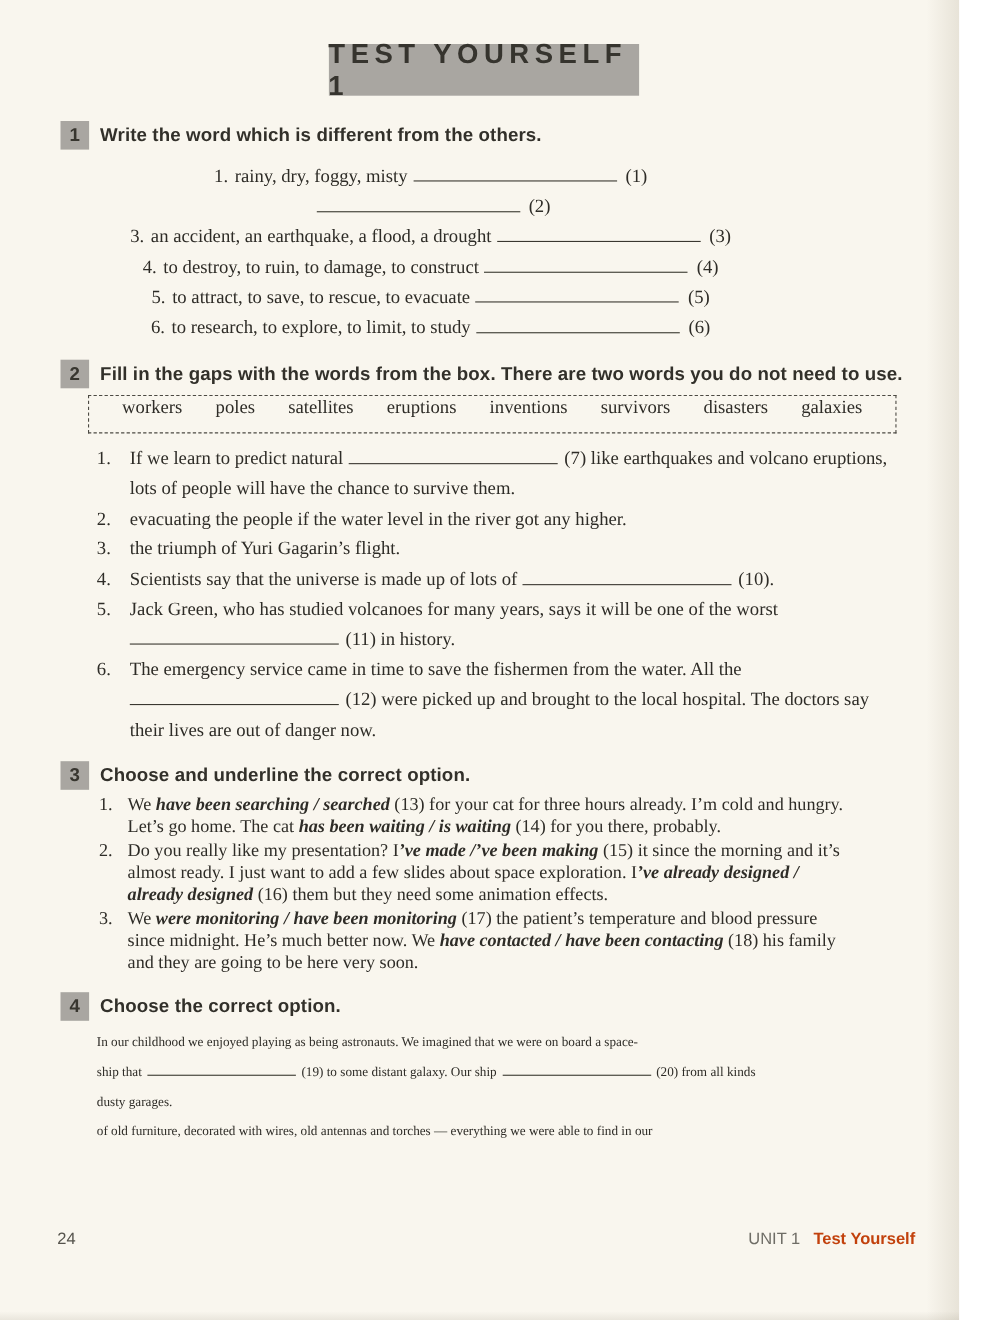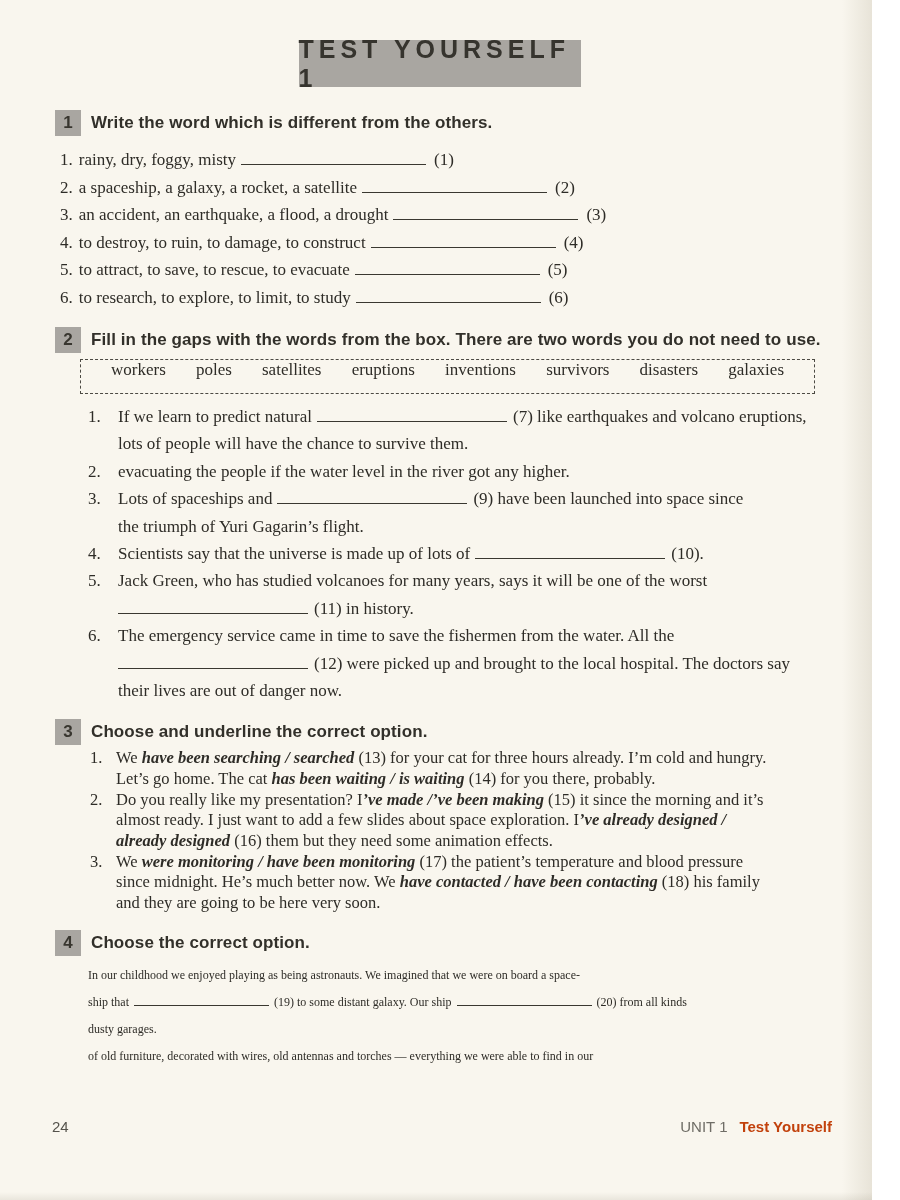--- a/index.html
+++ b/index.html
@@ -52,22 +52,22 @@
     display:inline-block;height:12px;
     border-bottom:1.5px solid #3a3830;
     margin:0 6px 0 5px;
   }
   .b185{width:185px;} .b190{width:190px;} .b135{width:135px;margin:0 5px;}
 
   
   .s1-header{margin-top:23px;}
   .s1-items{margin-top:10px;}
   .s1-row{
-    display:flex;justify-content:flex-start;align-items:baseline;
-    margin-left:8px;padding-right:120px;
+    display:flex;justify-content:center;align-items:baseline;
+    margin-left:24px;padding-right:120px;
     font-size:17px;line-height:27.5px;white-space:nowrap;
   }
   .inum1{margin-right:6px;}
   .ref{margin-left:2px;}
 
   
   .s2-header{margin-top:16px;}
   .word-box{
     margin-top:6px;margin-left:28px;margin-right:12px;
     border:1.6px dashed #4c4a43;
@@ -113,21 +113,20 @@
     <div class="sec-header s1-header">
       <div class="badge">1</div>
       <div class="sec-title">Write the word which is different from the others.</div>
     </div>
     <div class="s1-items">
       <div class="s1-row">
         <span><span class="inum1">1.</span><span>rainy, dry, foggy, misty</span></span>
         <span><span class="blank b185"></span><span class="ref">(1)</span></span>
       </div>
       <div class="s1-row">
-        <span><span class="inum1">2.</span><span>a spaceship, a galaxy, a rocket, a satellite</span></span>
         <span><span class="blank b185"></span><span class="ref">(2)</span></span>
       </div>
       <div class="s1-row">
         <span><span class="inum1">3.</span><span>an accident, an earthquake, a flood, a drought</span></span>
         <span><span class="blank b185"></span><span class="ref">(3)</span></span>
       </div>
       <div class="s1-row">
         <span><span class="inum1">4.</span><span>to destroy, to ruin, to damage, to construct</span></span>
         <span><span class="blank b185"></span><span class="ref">(4)</span></span>
       </div>
@@ -165,21 +164,20 @@
       </div>
       <div class="s2-item">
         <span class="inum">2.</span>
         <div class="ibody">
           <div class="line"><span>evacuating the people if the water level in the river got any higher.</span></div>
         </div>
       </div>
       <div class="s2-item">
         <span class="inum">3.</span>
         <div class="ibody">
-          <div class="line"><span>Lots of spaceships and</span><span class="blank b190"></span><span>(9) have been launched into space since</span></div>
           <div class="line"><span>the triumph of Yuri Gagarin’s flight.</span></div>
         </div>
       </div>
       <div class="s2-item">
         <span class="inum">4.</span>
         <div class="ibody">
           <div class="line"><span>Scientists say that the universe is made up of lots of</span><span class="blank b190"></span><span>(10).</span></div>
         </div>
       </div>
       <div class="s2-item">

